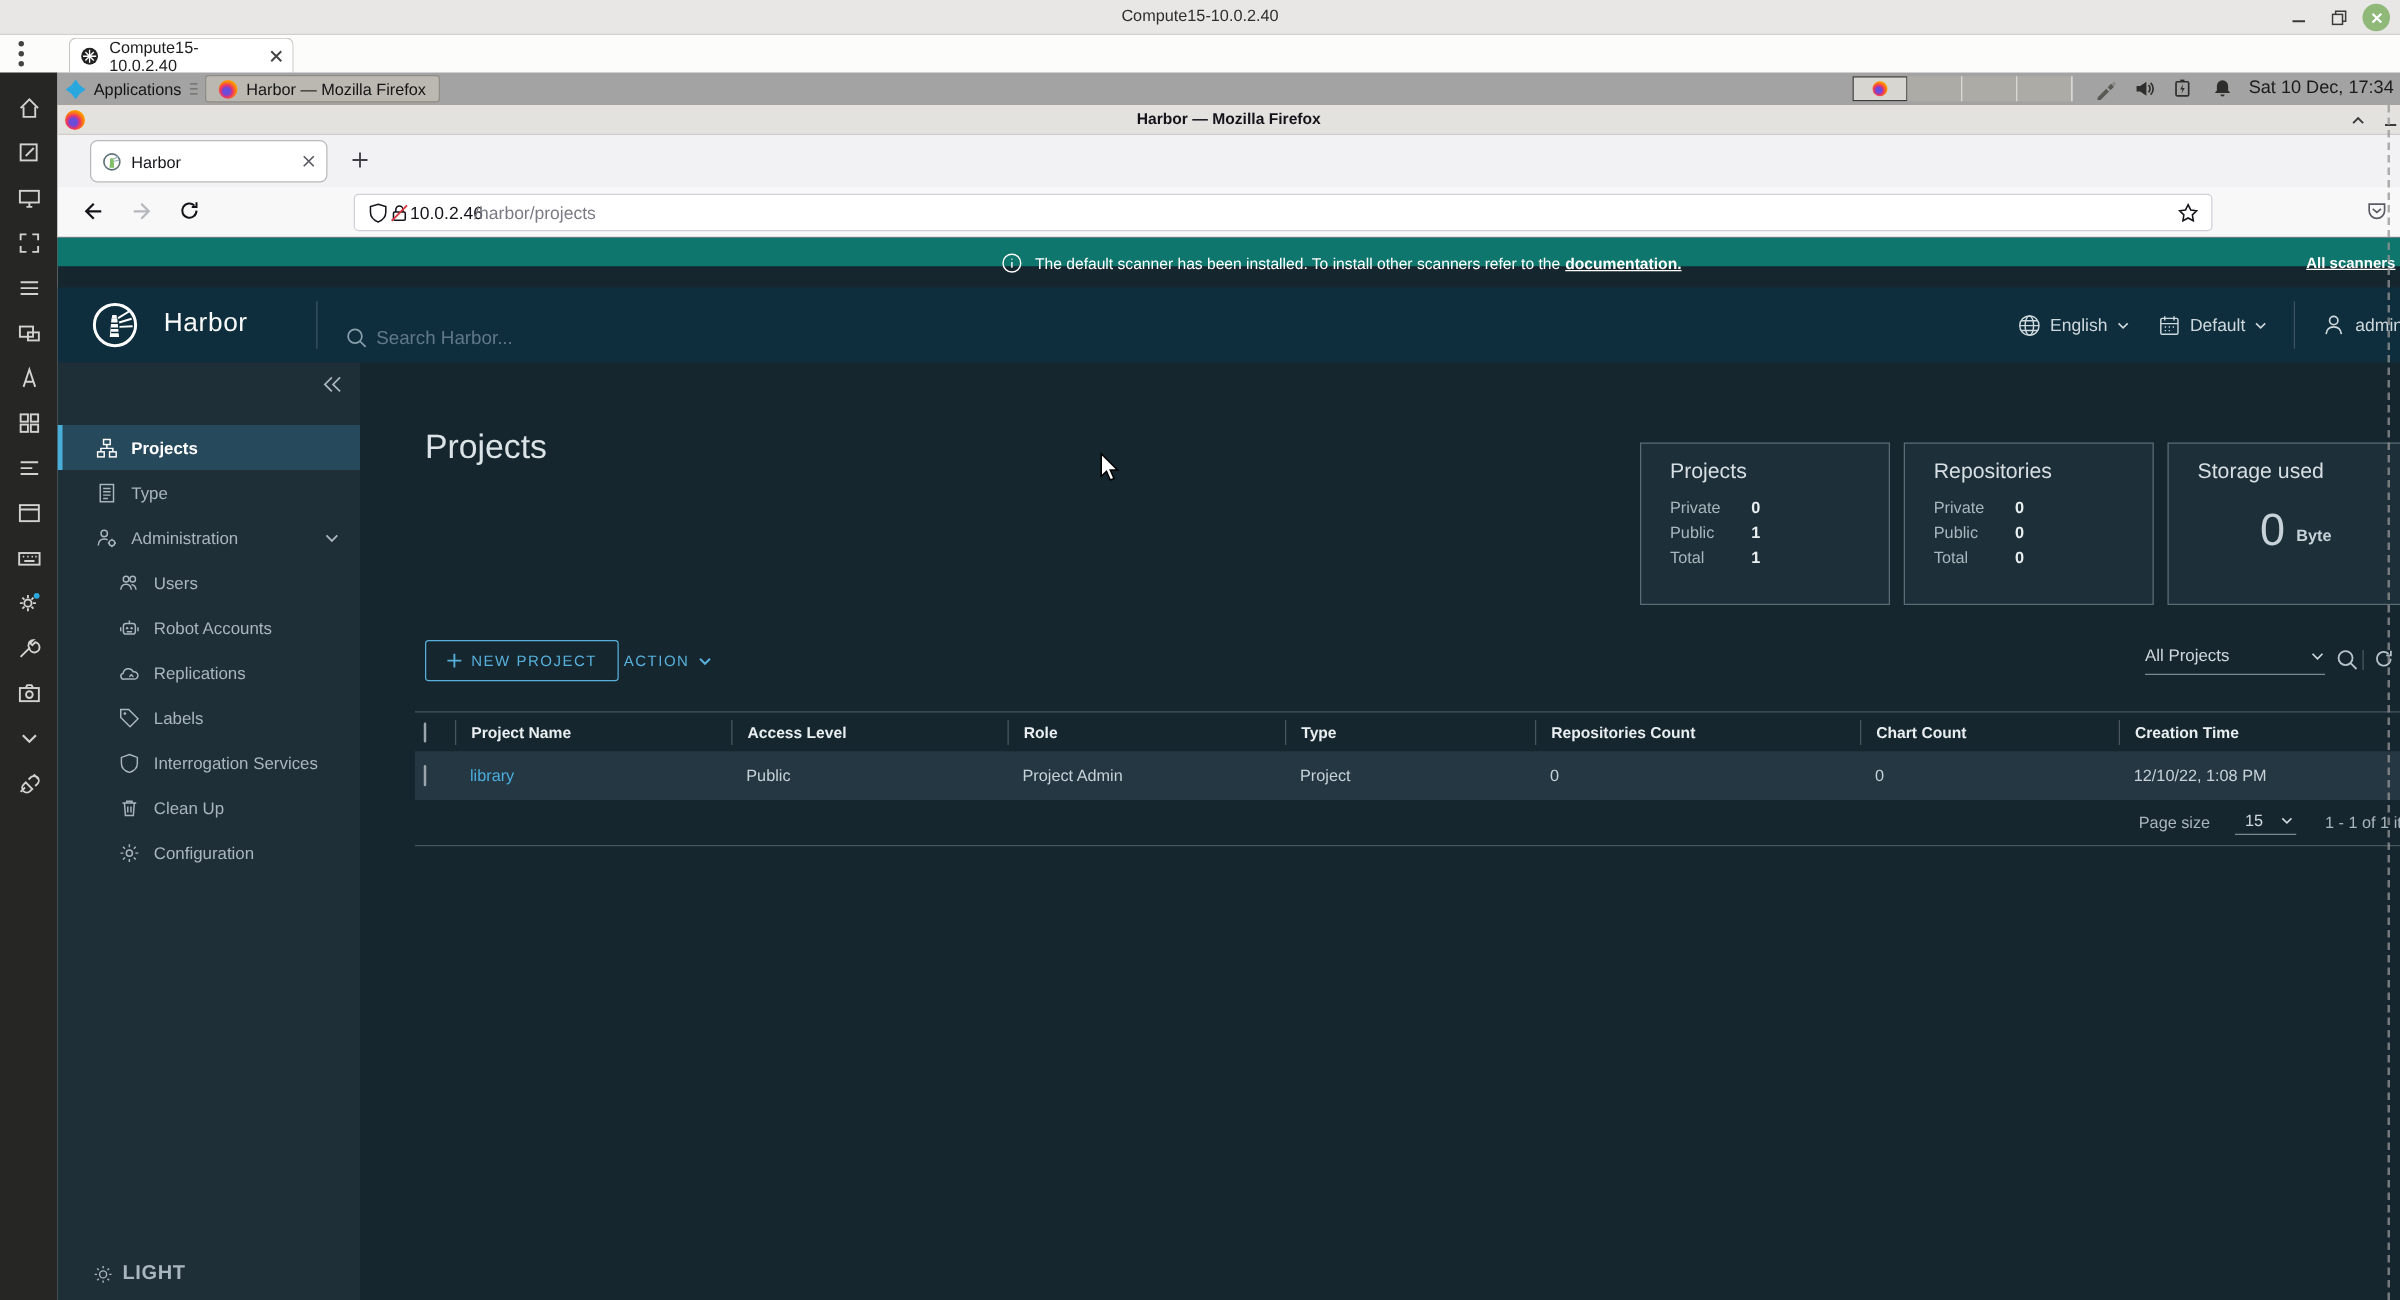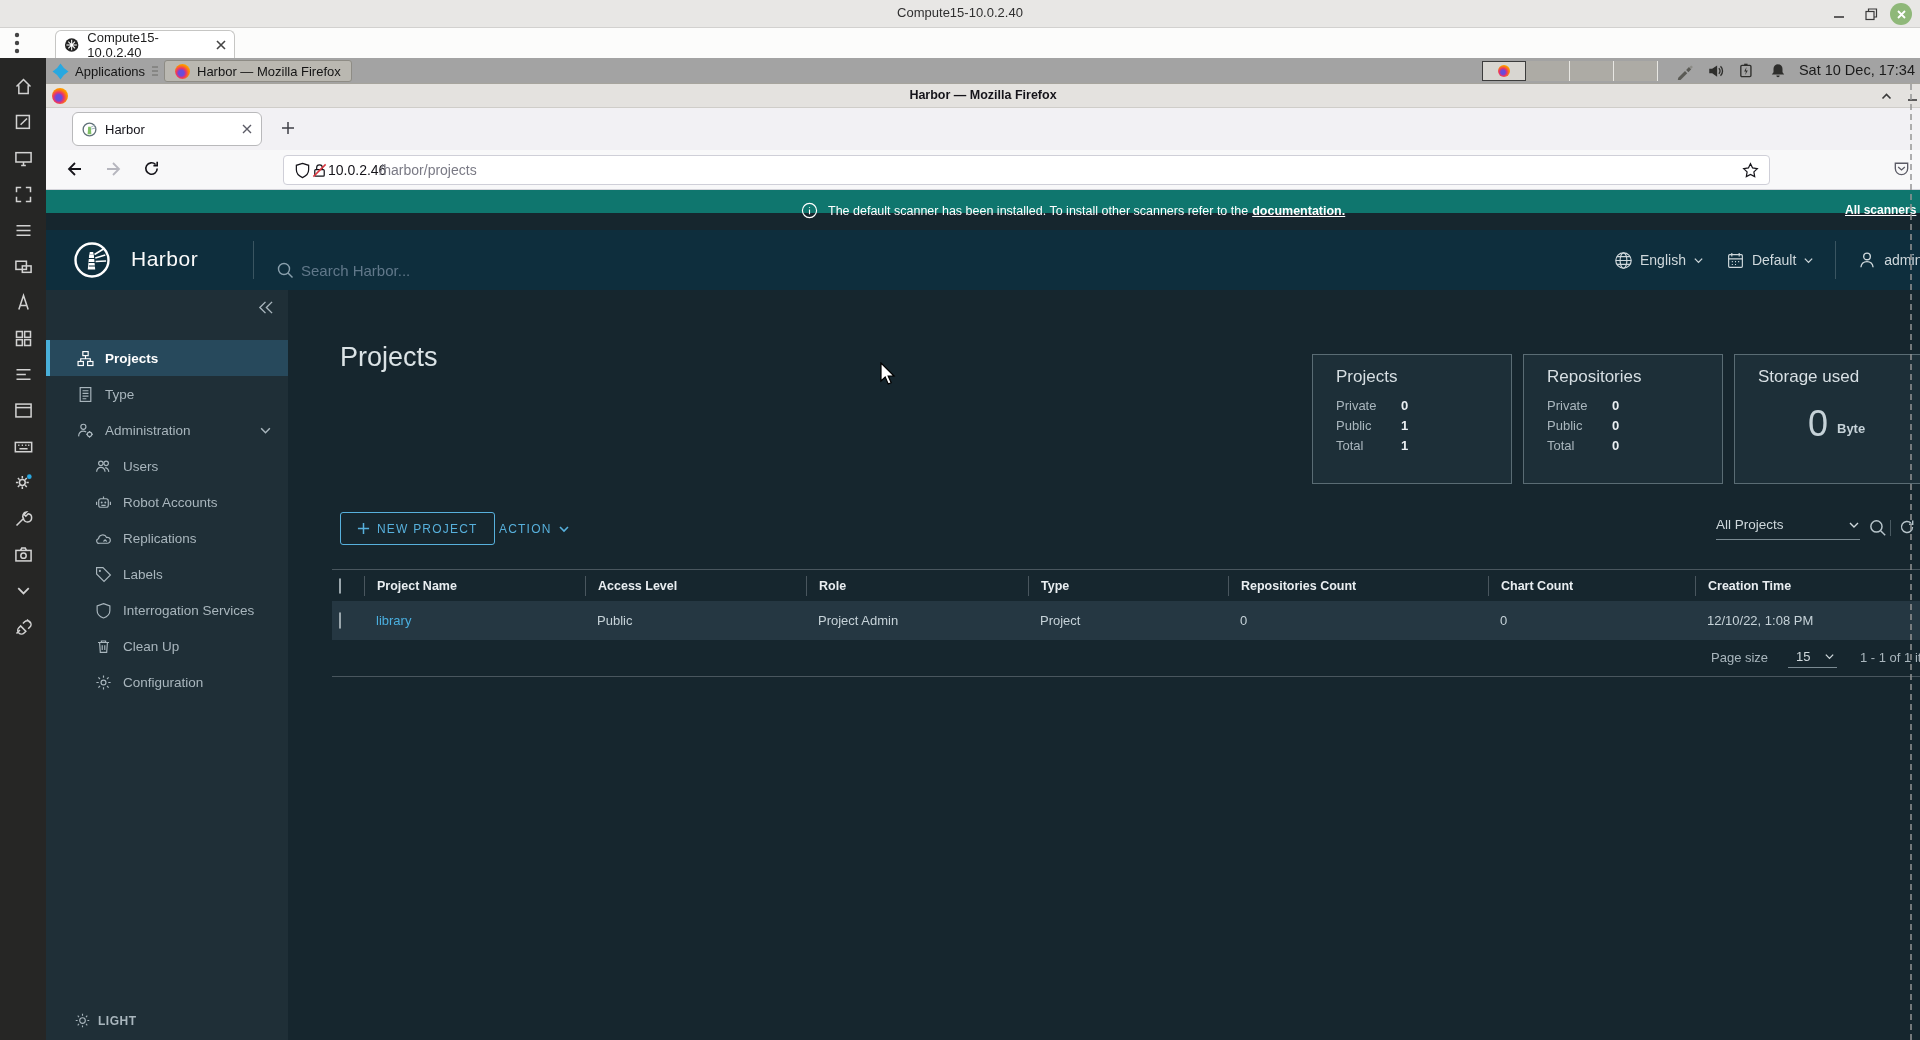--- a/index.html
+++ b/index.html
@@ -64,21 +64,21 @@
 
   .sidenav { position:absolute; left:0; top:100px; width:242px; height:750px; background:#1f2f37; }
   .collapse { position:absolute; right:14px; top:10px; color:#a9b6bd; }
   .navlist { position:absolute; left:0; top:50px; width:100%; }
   .snav { height:36px; display:flex; align-items:center; gap:11px; padding-left:31px; color:#a9b6bd; font-size:13.5px; position:relative; }
   .snav svg { stroke:#a9b6bd; flex:none; }
   .snav.child { padding-left:49px; }
   .snav.sel { background:#27495c; border-left:4px solid #49afd9; padding-left:27px; color:#fff; font-weight:bold; }
   .snav.sel svg { stroke:#fff; }
   .snav .chev { position:absolute; right:16px; }
-  .lighttoggle { position:absolute; left:29px; bottom:12px; display:flex; align-items:center; gap:8px; color:#a9b6bd; font-size:12px; font-weight:bold; letter-spacing:.5px; }
+  .lighttoggle { position:absolute; left:29px; bottom:12px; display:flex; align-items:center; gap:8px; color:#a9b6bd; font-size:16px; font-weight:bold; letter-spacing:.5px; }
   .lighttoggle svg { stroke:#a9b6bd; }
 
   .main { position:absolute; left:242px; top:100px; width:1632px; height:750px; }
   .pagetitle { position:absolute; left:52px; top:52px; font-size:27px; font-weight:400; color:#dbe3e6; }
 
   .cards { position:absolute; left:1024px; top:64px; display:flex; gap:11px; }
   .card { width:200px; height:130px; background:#1d2f38; border:1px solid #5a6c74; padding:12px 0 0 23px; }
   .card .ct { font-size:17px; color:#d7dfe3; margin-bottom:9px; }
   .crow { display:flex; font-size:13px; line-height:20px; }
   .crow .cl { width:65px; color:#a9b6bd; }

